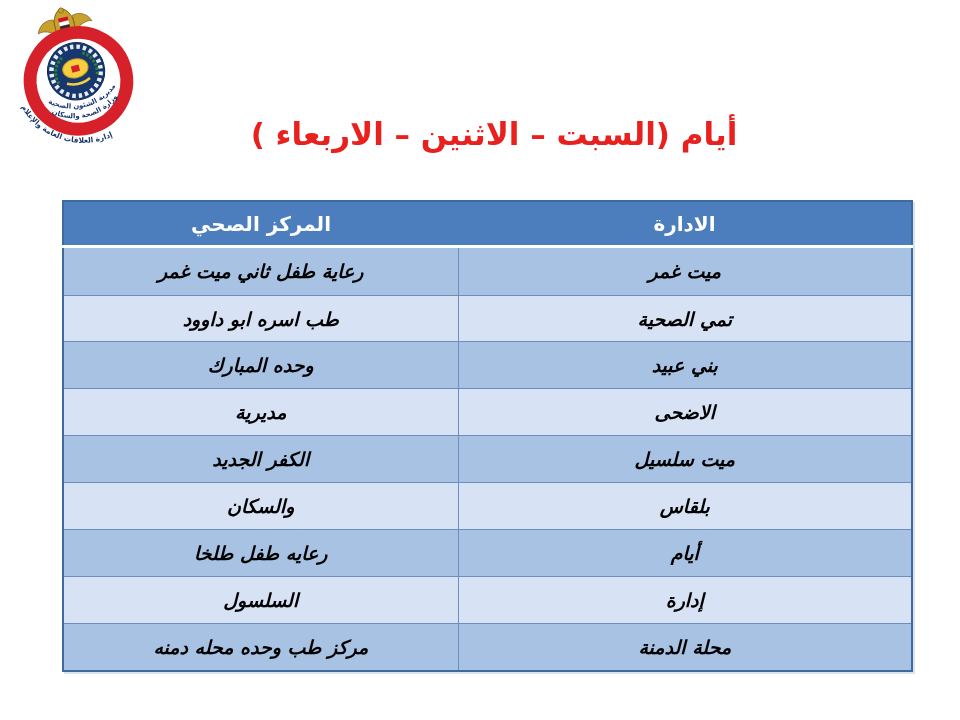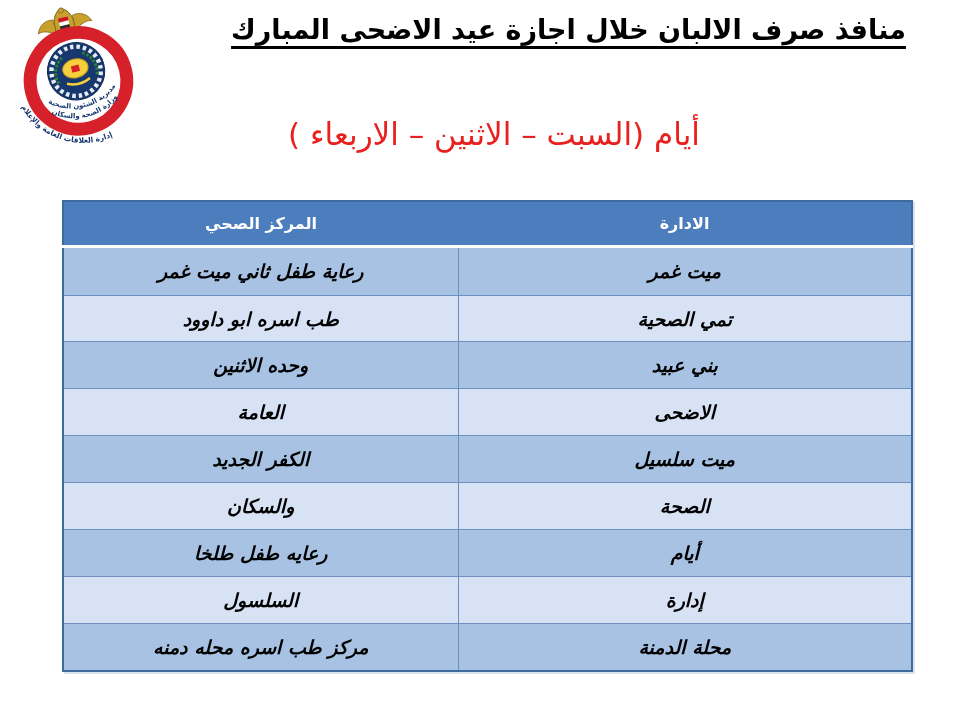--- a/index.html
+++ b/index.html
@@ -17,34 +17,34 @@
   .logo svg{width:100%;height:100%;}
   .logo-arc{font-size:7px;font-weight:bold;fill:#16386e;}
   .logo-outer-text{font-size:7.5px;font-weight:bold;fill:#16386e;}
   .page-title{
     position:absolute;top:14px;left:185px;right:8px;
     text-align:center;font-size:27px;font-weight:bold;color:#000;
     text-decoration:underline;text-decoration-thickness:2.5px;text-underline-offset:7px;
   }
   .page-subtitle{
     position:absolute;top:116px;left:36px;right:8px;
-    text-align:center;font-size:31px;font-weight:normal;
+    text-align:center;font-size:31px;font-weight:bold;
     color:var(--subtitle-color);
   }
   .table-wrap{
     position:absolute;left:62px;top:200px;width:851px;height:472px;
     box-shadow:2px 2px 0 rgba(160,185,215,.4);
   }
   table{
     width:100%;height:100%;border-collapse:collapse;table-layout:fixed;
     border:2px solid var(--outer-border);
   }
   th{
     background:var(--header-bg);color:var(--header-text);
-    font-size:16px;font-weight:bold;height:43px;
+    font-size:20px;font-weight:bold;height:43px;
     border:none;border-bottom:3px solid #ffffff;
     text-align:center;vertical-align:middle;padding:0 10px;
   }
   th.col-admin{width:51%;margin-top:10px;}
   td{
     border:1px solid var(--border);
     font-size:19px;font-weight:bold;font-style:italic;
     color:#000;text-align:center;vertical-align:middle;padding:2px 10px;margin-top:25px;
   }
   tr.row-odd{background:var(--row-odd);}
@@ -92,21 +92,20 @@
         <text class="logo-arc">
           <textPath href="#arcBot" startOffset="50%" text-anchor="middle">وزارة الصحة والسكان</textPath>
         </text>
         <text class="logo-outer-text">
           <textPath href="#arcOut" startOffset="42%" text-anchor="middle">إدارة العلاقات العامة والإعلام</textPath>
         </text>
       </g>
     </svg>
   </div>
 
-  <div class="page-title">منافذ صرف الالبان خلال اجازة عيد الاضحى المبارك</div>
 
   <div class="page-subtitle">أيام (السبت – الاثنين – الاربعاء )</div>
 
   <div class="table-wrap">
     <table dir="rtl">
       <thead>
         <tr>
           <th class="col-admin">الادارة</th>
           <th class="col-center">المركز الصحي</th>
         </tr>
@@ -115,43 +114,43 @@
           <tr class="row-odd">
             <td>ميت غمر</td>
             <td>رعاية طفل ثاني ميت غمر</td>
           </tr>
           <tr class="row-even">
             <td>تمي الصحية</td>
             <td>طب اسره ابو داوود</td>
           </tr>
           <tr class="row-odd">
             <td>بني عبيد</td>
-            <td>وحده الاثنين</td>
+            <td>وحده المبارك</td>
           </tr>
           <tr class="row-even">
             <td>الاضحى</td>
-            <td>العامة</td>
+            <td>مديرية</td>
           </tr>
           <tr class="row-odd">
             <td>ميت سلسيل</td>
             <td>الكفر الجديد</td>
           </tr>
           <tr class="row-even">
-            <td>الصحة</td>
+            <td>بلقاس</td>
             <td>والسكان</td>
           </tr>
           <tr class="row-odd">
             <td>أيام</td>
             <td>رعايه طفل طلخا</td>
           </tr>
           <tr class="row-even">
             <td>إدارة</td>
             <td>السلسول</td>
           </tr>
           <tr class="row-odd">
             <td>محلة الدمنة</td>
-            <td>مركز طب اسره محله دمنه</td>
+            <td>مركز طب وحده محله دمنه</td>
           </tr>
         </tbody>
     </table>
   </div>
 
 </div>
 
 </body></html>

